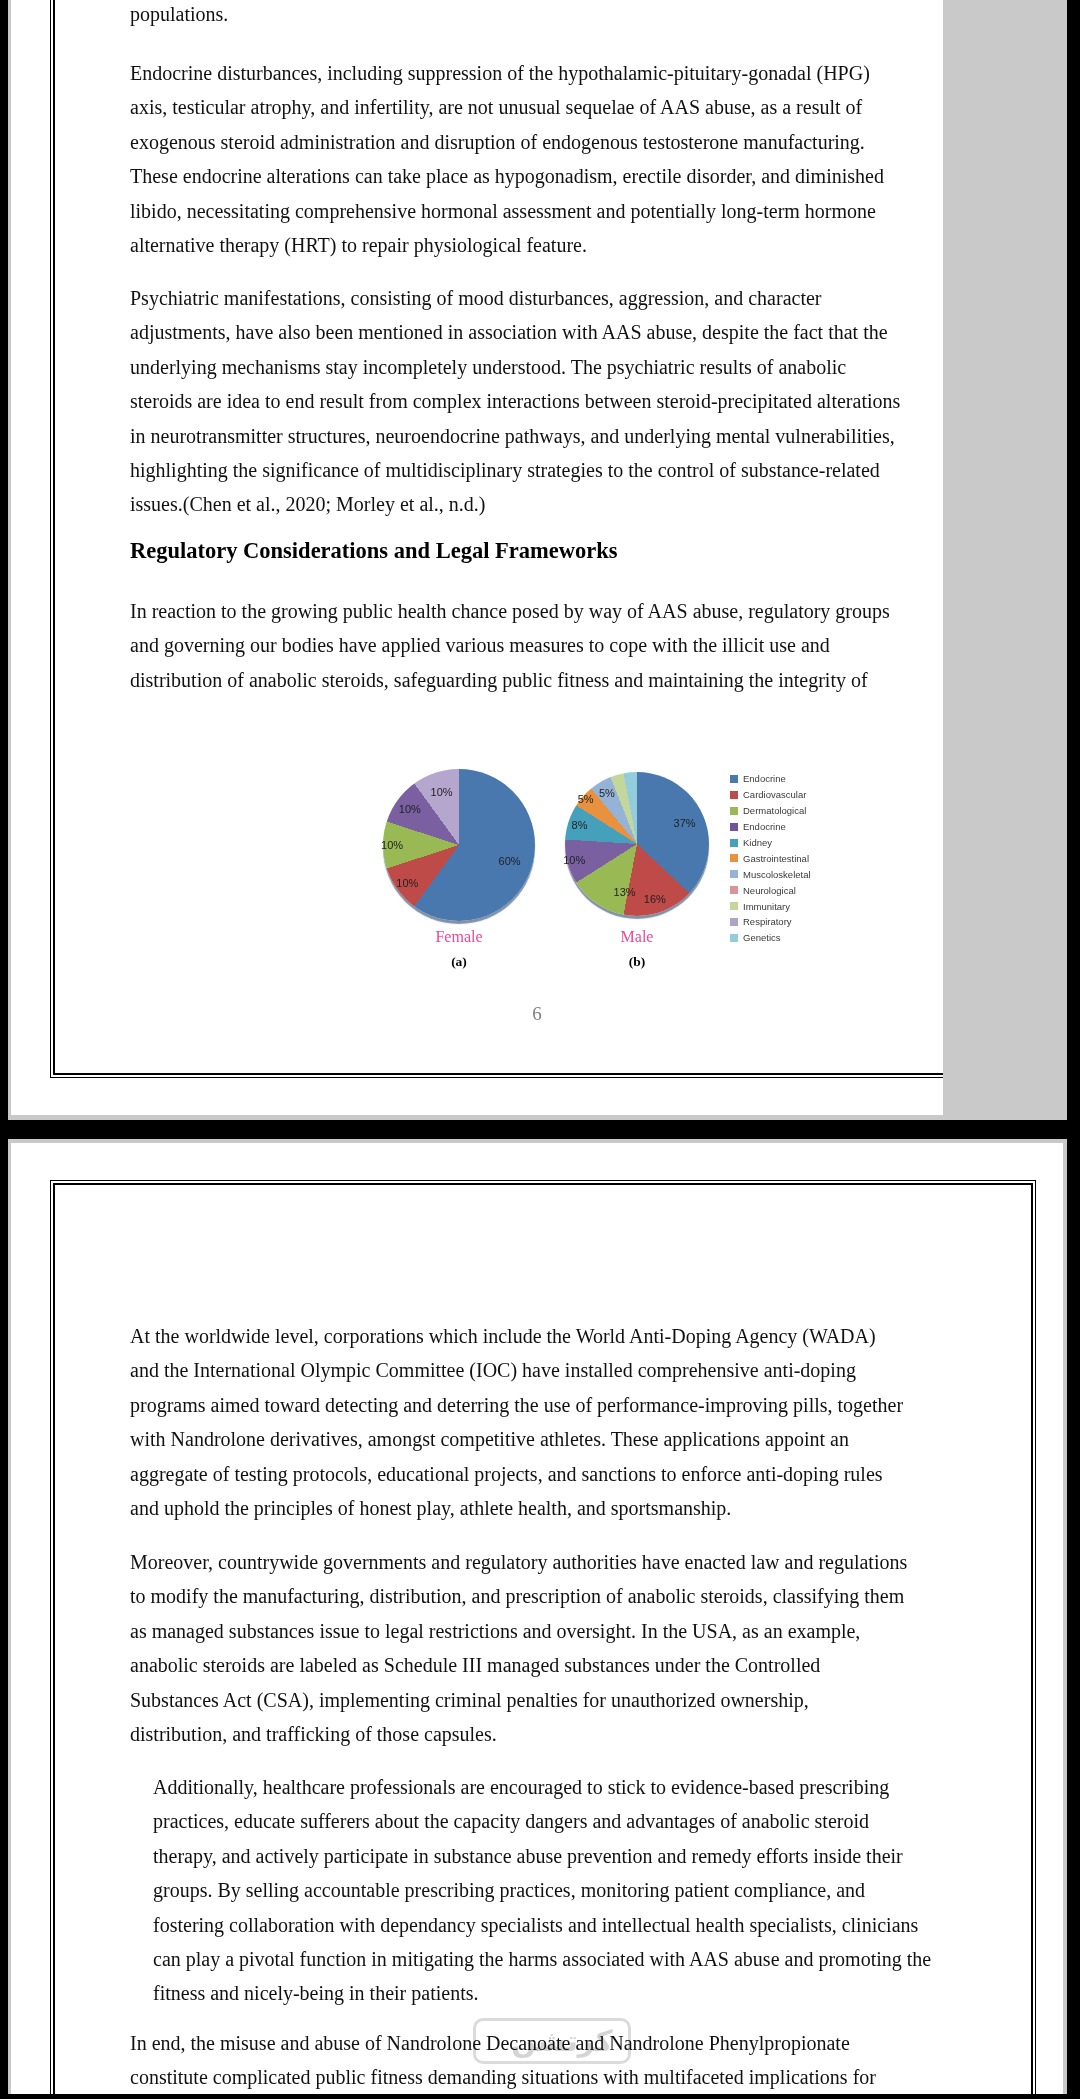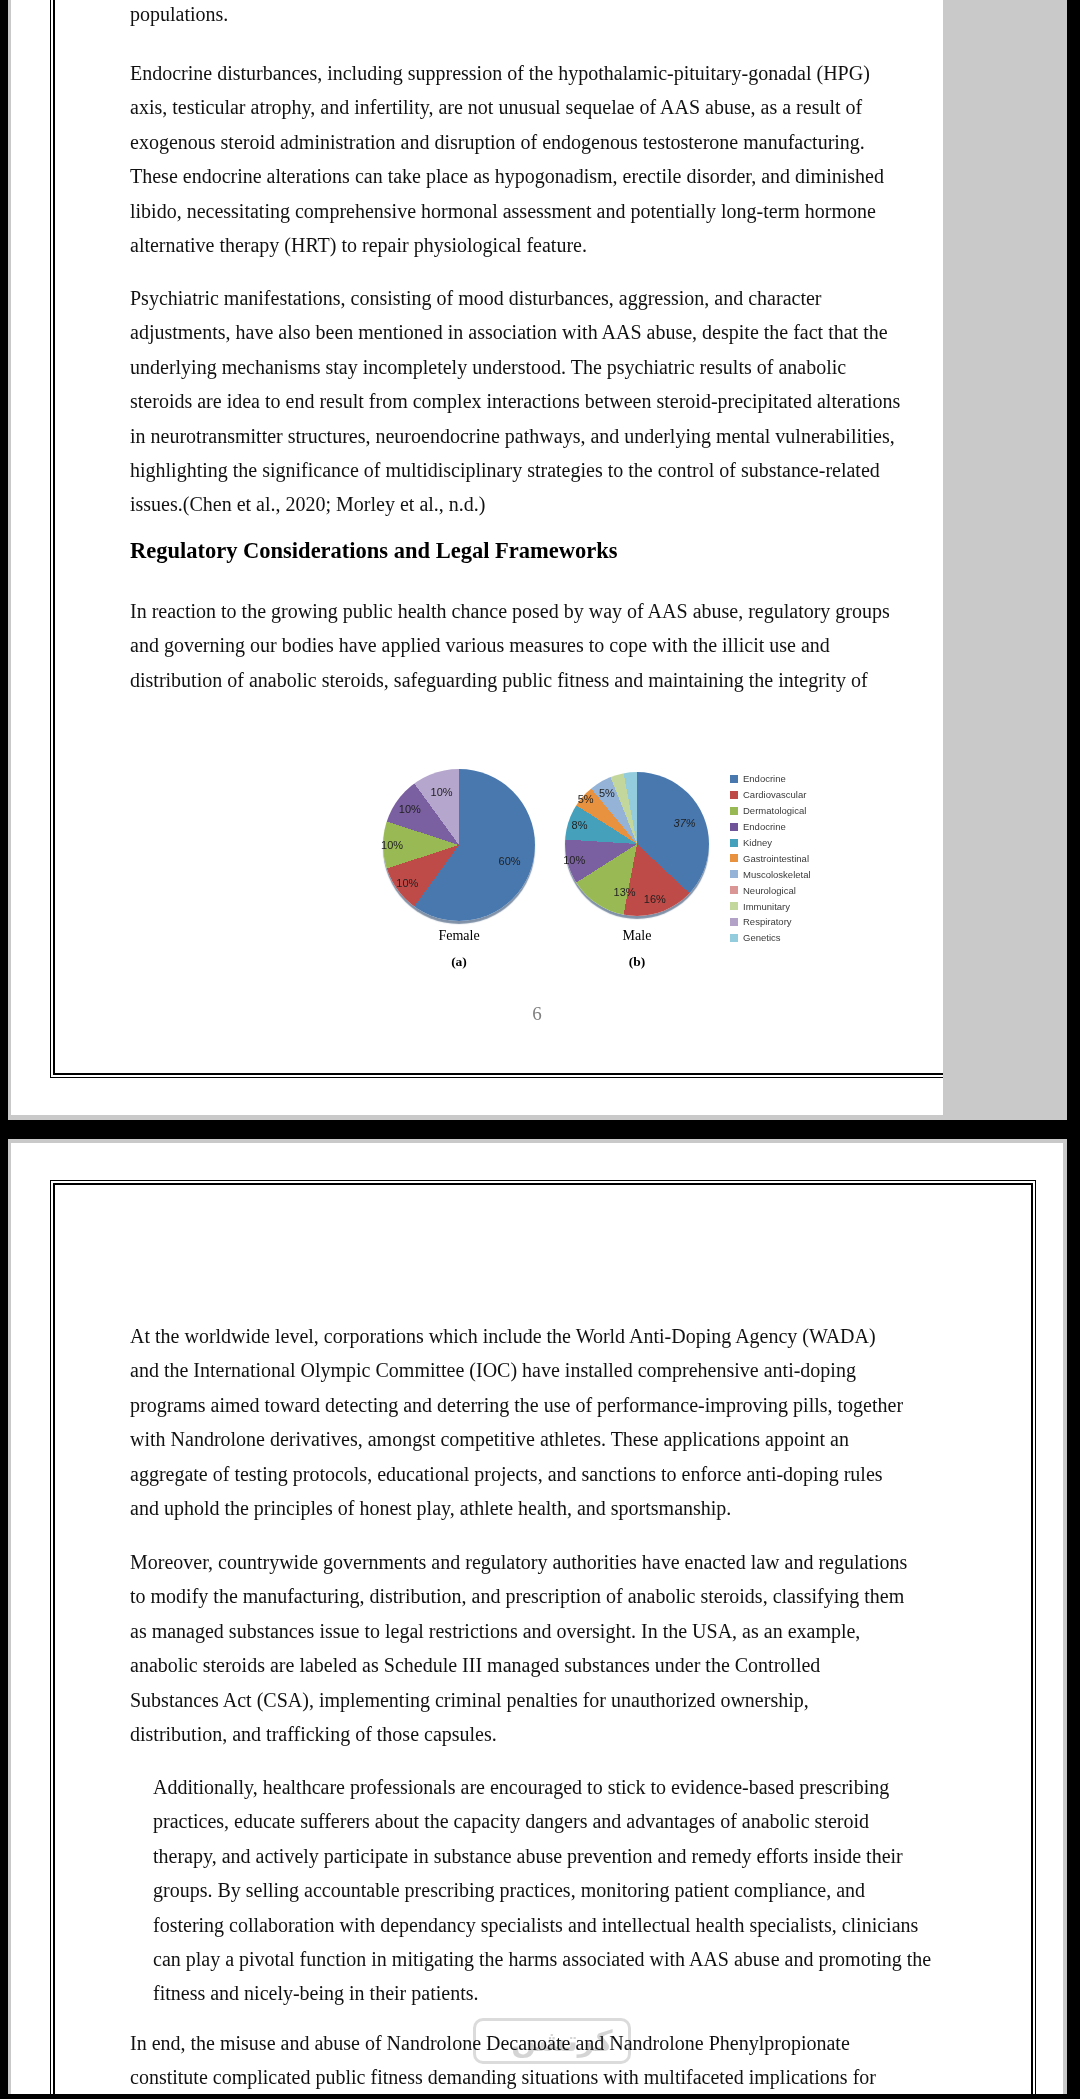--- a/index.html
+++ b/index.html
@@ -15,21 +15,21 @@
         color:#000;margin:0;z-index:1;}
   .figure{position:absolute;left:357px;top:762px;width:470px;height:215px;}
   .pie{position:absolute;border-radius:50%;box-shadow:0 3px 1px rgba(23,55,94,.55);}
   .pie-label{position:absolute;transform:translate(-50%,-50%);
         font-family:"Liberation Sans",sans-serif;font-size:11px;color:#1f1f1f;}
   .legend{position:absolute;left:362px;top:9px;}
   .legend-row{display:flex;align-items:center;height:15.9px;}
   .legend-swatch{width:8px;height:8px;margin-right:5px;flex:none;}
   .legend-label{font-family:"Liberation Sans",sans-serif;font-size:9.5px;color:#3a3a3a;
         white-space:nowrap;}
-  .pie-caption{position:absolute;transform:translateX(-50%);font-size:14px;color:#000000;}
+  .pie-caption{position:absolute;transform:translateX(-50%);font-size:16px;color:#ec4899;}
   .pie-sub{position:absolute;transform:translateX(-50%);font-size:13.5px;font-weight:bold;color:#000;}
   .pagenum{position:absolute;left:0;width:1052px;text-align:center;top:1003px;
         font-size:19px;color:#7f7f7f;}
   .watermark{position:absolute;left:462px;top:875px;width:132px;height:40px;z-index:0;
         border:3px solid rgba(175,175,175,.45);border-radius:10px;
         display:flex;align-items:center;justify-content:center;
         font-size:29px;font-weight:bold;color:rgba(170,170,170,.5);
         font-family:"DejaVu Sans",sans-serif;padding-left:20px;}
   .sidebar-black{position:absolute;background:#000;}
 </style>
@@ -71,21 +71,21 @@
 
   <div class="figure">
     <div class="pie" id="pie0" style="left: 15px; top: 7px; width: 152px; height: 152px; background: conic-gradient(rgb(72, 120, 174) 0%, rgb(72, 120, 174) 60%, rgb(190, 75, 72) 60%, rgb(190, 75, 72) 70%, rgb(152, 185, 84) 70%, rgb(152, 185, 84) 80%, rgb(122, 96, 160) 80%, rgb(122, 96, 160) 90%, rgb(181, 166, 205) 90%, rgb(181, 166, 205) 100%);">
         <span class="pie-label" style="left: 83.287%; top: 60.8156%;">60%</span>
         <span class="pie-label" style="left: 16.0213%; top: 74.687%;">10%</span>
         <span class="pie-label" style="left: 6%; top: 50%;">10%</span>
         <span class="pie-label" style="left: 17.6393%; top: 26.4886%;">10%</span>
         <span class="pie-label" style="left: 38.5664%; top: 14.8109%;">10%</span>
       </div>
     <div class="pie" id="pie1" style="left: 197px; top: 10px; width: 144px; height: 144px; background: conic-gradient(rgb(72, 120, 174) 0%, rgb(72, 120, 174) 37%, rgb(190, 75, 72) 37%, rgb(190, 75, 72) 53%, rgb(152, 185, 84) 53%, rgb(152, 185, 84) 66%, rgb(122, 96, 160) 66%, rgb(122, 96, 160) 76%, rgb(69, 160, 188) 76%, rgb(69, 160, 188) 84%, rgb(232, 145, 63) 84%, rgb(232, 145, 63) 89%, rgb(149, 179, 215) 89%, rgb(149, 179, 215) 94%, rgb(195, 214, 155) 94%, rgb(195, 214, 155) 97%, rgb(147, 205, 221) 97%, rgb(147, 205, 221) 100%);">
-        <span class="pie-label" style="left: 83.0392%; top: 35.7027%; font-style: italic;">37%</span>
+        <span class="pie-label" style="left: 83.0392%; top: 35.7027%;">37%</span>
         <span class="pie-label" style="left: 62.3607%; top: 88.0423%;">16%</span>
         <span class="pie-label" style="left: 27.5167%; top: 83.0832%; margin-left: 20px;">13%</span>
         <span class="pie-label" style="left: 6.41376%; top: 61.191%;">10%</span>
         <span class="pie-label" style="left: 10.0556%; top: 37.0213%;">8%</span>
         <span class="pie-label" style="left: 14.3697%; top: 18.5877%;">5%</span>
         <span class="pie-label" style="left: 29.1293%; top: 14.7096%;">5%</span>
       </div>
 
     <div class="legend" id="legend">
         <div class="legend-row">

